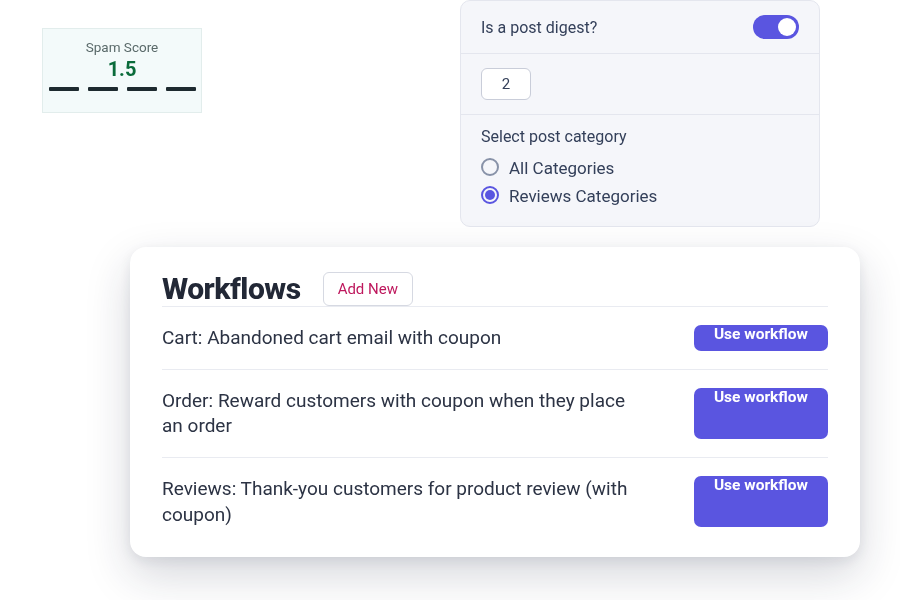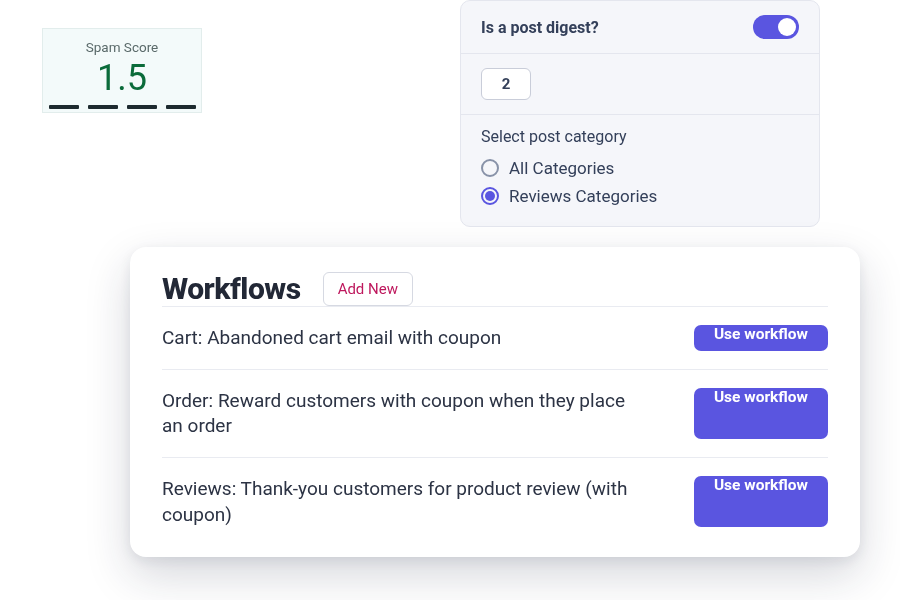--- a/index.html
+++ b/index.html
@@ -23,22 +23,22 @@
       border-radius: 0;
       text-align: center;
       padding-top: 10px;
     }
     .spam-label {
       color: #5a6a6a;
       font-size: 13.5px;
     }
     .spam-value {
       color: #0a6b3a;
-      font-size: 36px;
-      font-weight: 400;
+      font-size: 20px;
+      font-weight: 700;
       margin-top: 2px;
     }
     .spam-dashes {
       display: flex;
       gap: 9px;
       justify-content: center;
       margin-top: 6px;
     }
     .spam-dashes span {
       display: block;
@@ -59,21 +59,20 @@
       border-radius: 10px;
       color: #34405a;
       font-size: 16px;
     }
     .settings-row {
       display: flex;
       align-items: center;
       justify-content: space-between;
       padding: 14px 20px;
       border-bottom: 1px solid #e4e6ee;
-      font-weight: bold;
     }
     .settings-block {
       padding: 12px 20px 16px;
     }
     .toggle {
       width: 46px;
       height: 24px;
       background: #5a55e0;
       border-radius: 12px;
       position: relative;
@@ -98,21 +97,20 @@
       font-size: 15px;
       color: #34405a;
       line-height: 30px;
     }
     .block-label {
       font-weight: 400;
       margin-bottom: 8px;
     }
     .radio-row {
       display: flex;
-      align-items: center;
       gap: 10px;
       padding: 4px 0;
       font-size: 17px;
     }
     .radio {
       width: 18px;
       height: 18px;
       border: 2px solid #8892a8;
       border-radius: 50%;
       display: inline-flex;

